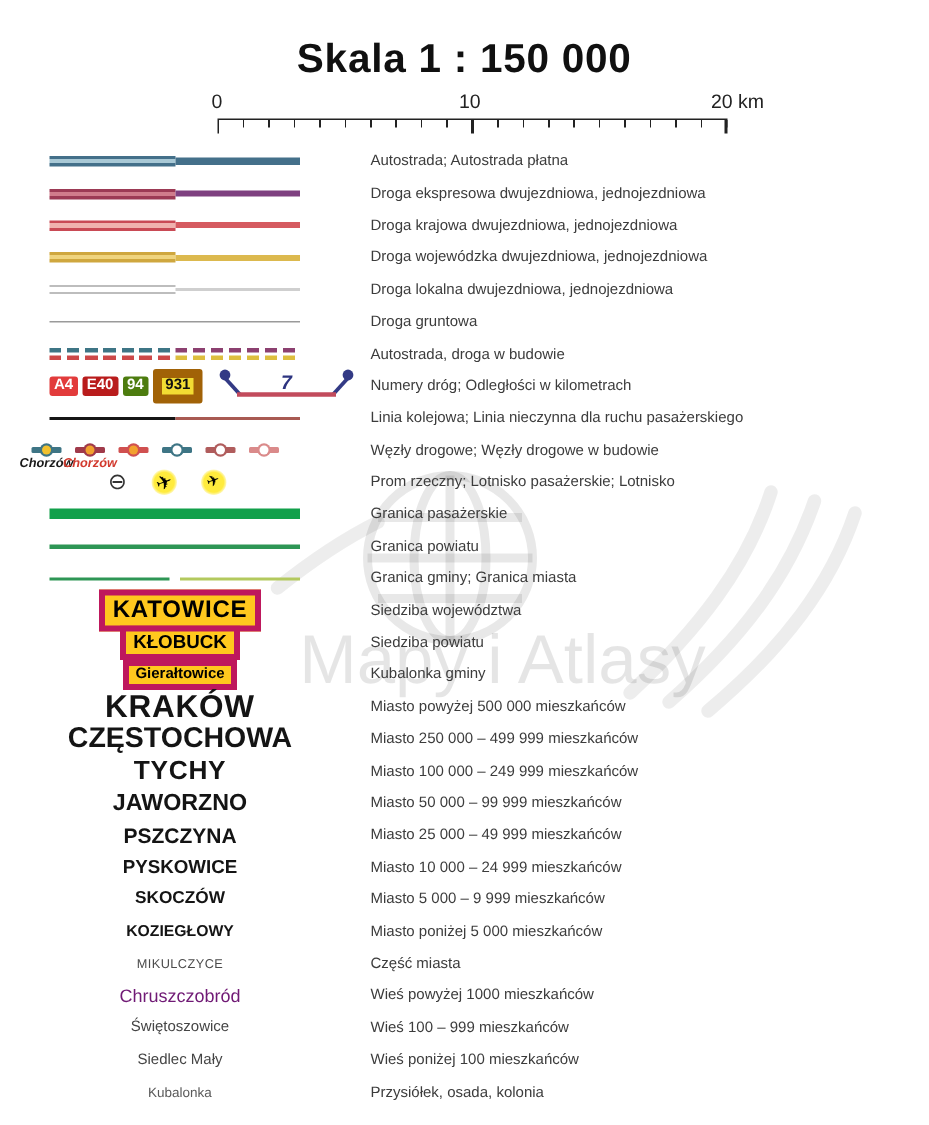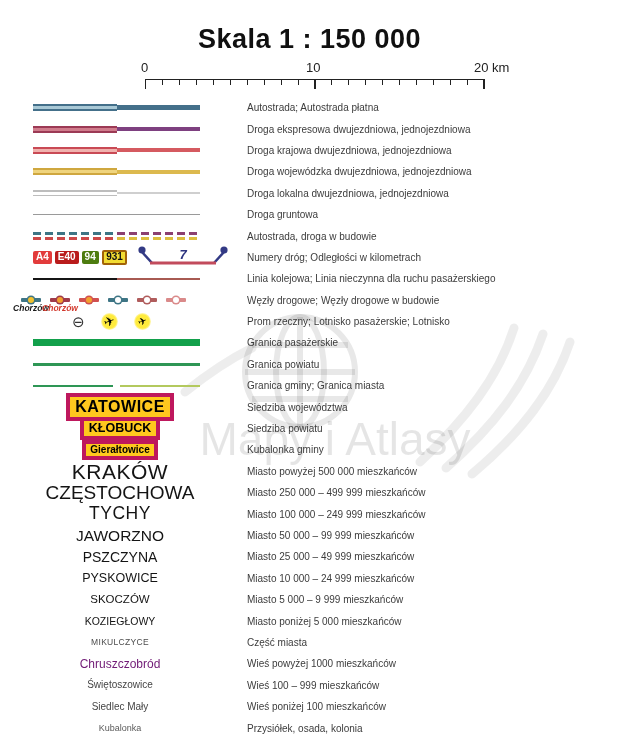--- a/index.html
+++ b/index.html
@@ -36,21 +36,21 @@
   .transport{display:flex;align-items:center;margin-left:72px;gap:16px}
   .ferry{font-size:15px;color:#333;line-height:1}
   .air{width:17px;height:17px;border-radius:50%;background:radial-gradient(circle,#ffeb3d 0 55%,rgba(255,235,61,0) 78%);display:flex;align-items:center;justify-content:center;color:#000}
   .air span{display:block;transform:rotate(-20deg);line-height:1}
   .air.big span{font-size:13px}
   .air.small span{font-size:10.5px}
   .hl{background:#ffc81e;color:#000;font-weight:bold;line-height:1.25;padding:0 5px;border:4px solid #be185d;white-space:nowrap}
   .hl.k{font-size:16px;letter-spacing:.5px}
   .hl.m{font-size:12.5px}
   .hl.s{font-size:10px;padding:0 4px}
-  .city{font-weight:normal;color:#141414;line-height:1;white-space:nowrap}
+  .city{font-weight:bold;color:#141414;line-height:1;white-space:nowrap}
   .c1{font-size:21px;letter-spacing:.5px}.c2{font-size:19px}.c3{font-size:17.5px;letter-spacing:.5px}
   .c4{font-size:15.5px}.c5{font-size:14px}.c6{font-size:12.5px}.c7{font-size:11.5px}.c8{font-size:10.5px}
   .vil{color:#3f3f3f;line-height:1;white-space:nowrap}
   .v1{font-size:8.5px;letter-spacing:.3px;color:#4b4b4b}.v2{font-size:12px;color:#701a75}
   .v3{font-size:10px;color:#454545}.v4{font-size:10px;color:#454545}.v5{font-size:9px;color:#5a5a5a}
 </style>
 </head>
 <body>
 
 <svg class="wm" width="619" height="750">
@@ -142,21 +142,21 @@
       </div>
     </div>
       </div>
     <div class="lbl">Autostrada, droga w budowie</div></div>
 
   <div class="row"><div class="sym">
     <div class="badges">
       <span class="badge" style="background:#e23b3b;color:#fff">A4</span>
       <span class="badge" style="background:#b91c1c;color:#fff">E40</span>
       <span class="badge" style="background:#4d7c0f;color:#fff">94</span>
-      <span class="badge" style="background:#f2dc33;color:#111;border:2px solid #a16207;padding:.5px 2.5px">931</span>
+      <span class="badge" style="background:#f2dc33;color:#111;border:6px solid #a16207;padding:.5px 2.5px">931</span>
       <svg width="96" height="26" style="margin-left:5px">
         <circle cx="7" cy="6" r="3.6" fill="#333a85"></circle>
         <circle cx="89" cy="6" r="3.6" fill="#333a85"></circle>
         <line x1="7" y1="8" x2="17" y2="19" stroke="#333a85" stroke-width="2.5"></line>
         <line x1="89" y1="8" x2="79" y2="19" stroke="#333a85" stroke-width="2.5"></line>
         <line x1="15" y1="19" x2="81" y2="19" stroke="#c24b5c" stroke-width="3"></line>
         <text x="48" y="15" font-size="13" font-weight="bold" font-style="italic" fill="#2d3480" text-anchor="middle" font-family="Liberation Sans, sans-serif">7</text>
       </svg>
     </div>
       </div>

